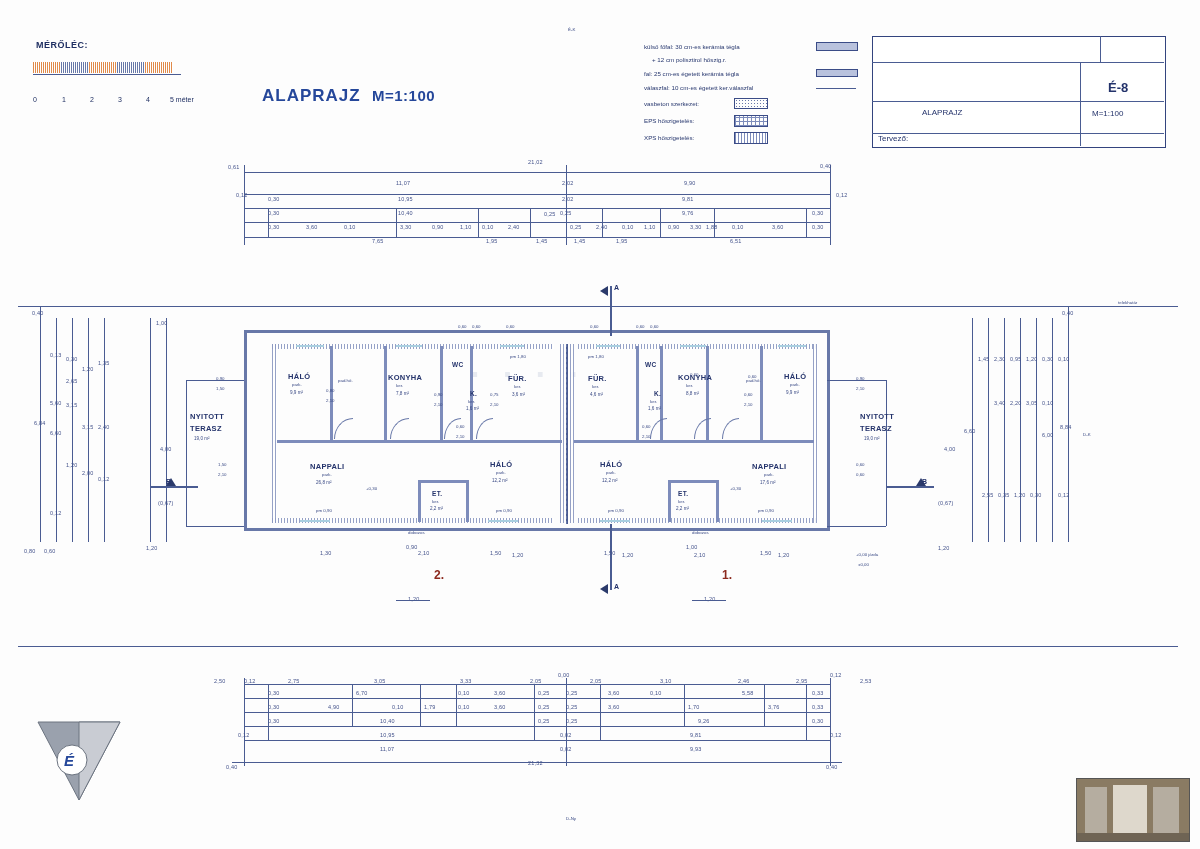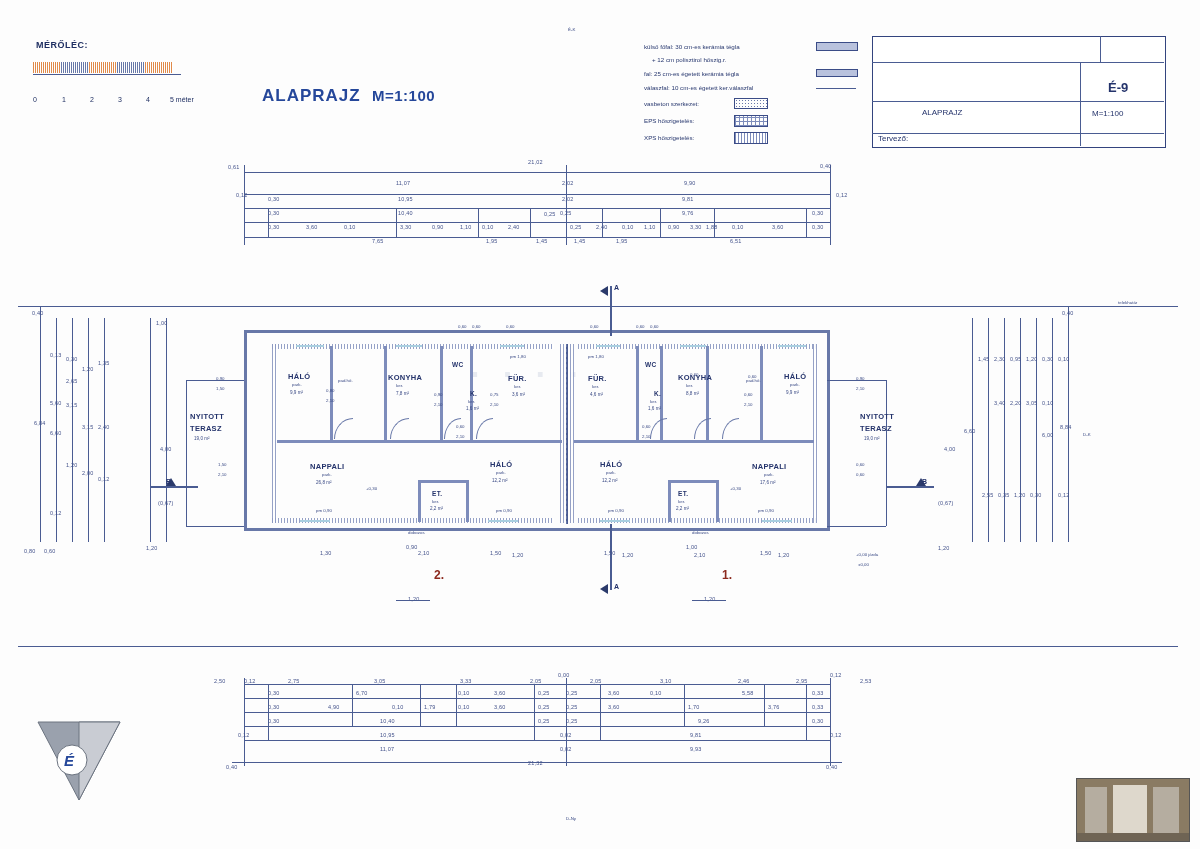--- a/index.html
+++ b/index.html
@@ -105,21 +105,21 @@
   <div class="legend-box grid" style="left:734px;top:115px;width:32px;height:10px;"></div>
   <div class="txt legend-txt" style="left:644px;top:134px;">XPS hőszigetelés:</div>
   <div class="legend-box hatchb" style="left:734px;top:132px;width:32px;height:10px;"></div>
 
   <div class="titleblock" style="left:872px;top:36px;width:292px;height:110px;"></div>
   <div class="ln h" style="left:872px;top:62px;width:292px;"></div>
   <div class="ln h" style="left:872px;top:101px;width:292px;"></div>
   <div class="ln h" style="left:872px;top:133px;width:292px;"></div>
   <div class="ln v" style="left:1080px;top:62px;height:84px;"></div>
   <div class="ln v" style="left:1100px;top:36px;height:26px;"></div>
-  <div class="txt tb-big" style="left:1108px;top:80px;">É-9</div>
+  <div class="txt tb-big" style="left:1108px;top:80px;">É-8</div>
   <div class="txt tb-txt" style="left:922px;top:108px;">ALAPRAJZ</div>
   <div class="txt tb-txt" style="left:1092px;top:109px;">M=1:100</div>
   <div class="txt tb-txt" style="left:878px;top:134px;">Tervező:</div>
 
   <div class="ln h" style="left:244px;top:172px;width:586px;"></div>
   <div class="ln h" style="left:244px;top:194px;width:586px;"></div>
   <div class="ln h" style="left:244px;top:208px;width:586px;"></div>
   <div class="ln h" style="left:244px;top:222px;width:586px;"></div>
   <div class="ln h" style="left:244px;top:237px;width:586px;"></div>
   <div class="ln v" style="left:244px;top:165px;height:80px;"></div>

